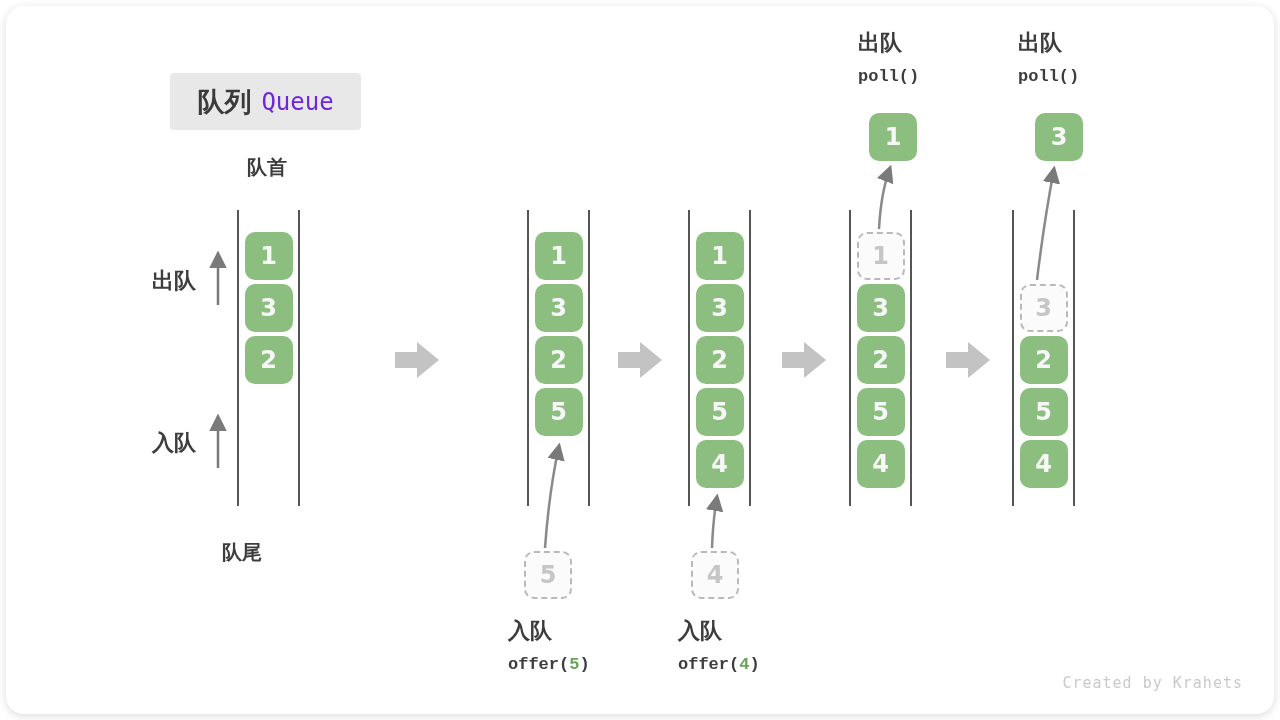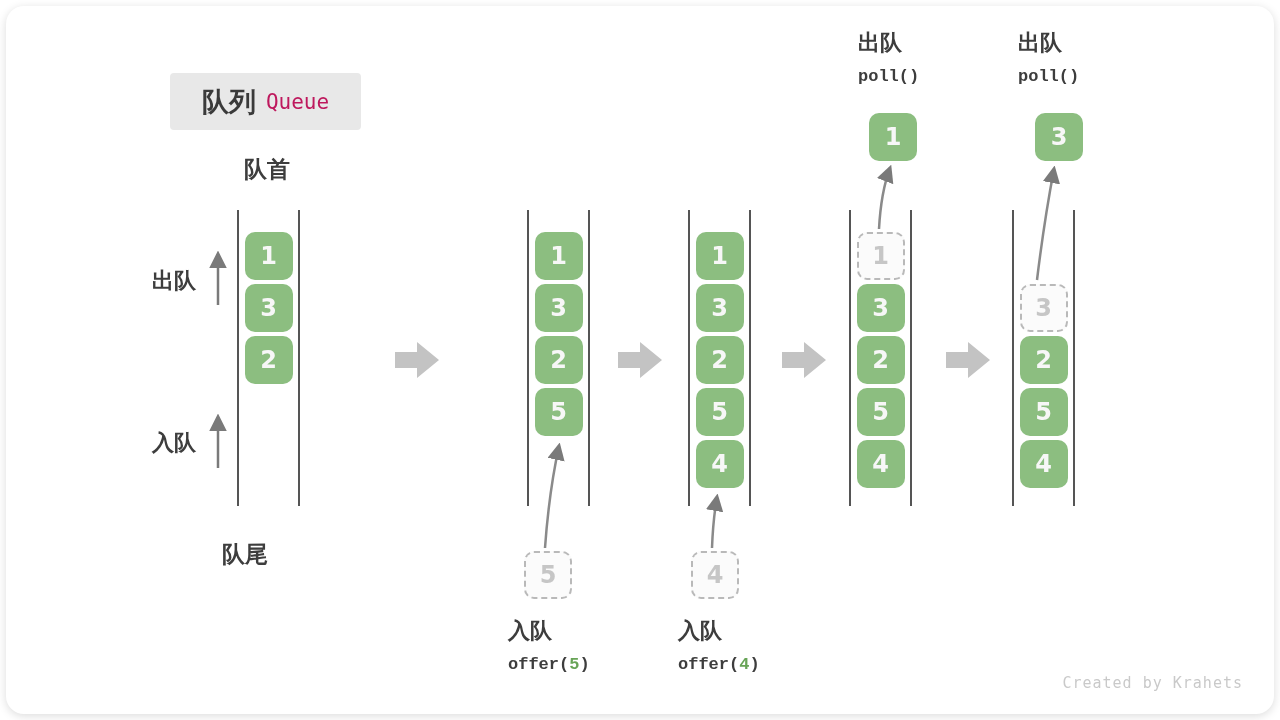--- a/index.html
+++ b/index.html
@@ -6,24 +6,24 @@
   .canvas{position:relative;width:1280px;height:720px;overflow:hidden;
           font-family:"Liberation Sans","DejaVu Sans",sans-serif;}
   .card{position:absolute;left:6px;top:6px;width:1268px;height:708px;
         background:#ffffff;border-radius:18px;box-shadow:0 2px 10px rgba(0,0,0,0.14);}
 
   
   .title-badge{position:absolute;left:170px;top:45px;width:191px;height:57px;
         background:#e8e8e8;border-radius:4px;display:flex;align-items:center;justify-content:center;
         gap:10px;color:#3a3a3a;margin-top:28px;}
   .title-zh{font-size:27px;font-weight:700;}
-  .title-en{font-size:21px;font-family:"DejaVu Sans Mono","Liberation Mono",monospace;color:#be185d;}
+  .title-en{font-size:24px;font-family:"DejaVu Sans Mono","Liberation Mono",monospace;color:#6d28d9;}
 
   
-  .cjk{position:absolute;color:#3d3d3d;font-weight:700;font-size:23px;}
+  .cjk{position:absolute;color:#3d3d3d;font-weight:700;font-size:20px;}
   .lbl-front{left:222px;top:154px;width:90px;text-align:center;}
   .lbl-rear{left:222px;top:539px;width:90px;text-align:left;}
   .lbl-deq-side{left:130px;top:266px;width:66px;text-align:right;font-size:22px;}
   .lbl-enq-side{left:130px;top:428px;width:66px;text-align:right;font-size:22px;}
 
   
   .queue-col{position:absolute;top:210px;height:296px;width:63px;
         border-left:2px solid #555;border-right:2px solid #555;box-sizing:border-box;
         display:flex;flex-direction:column;align-items:center;gap:4px;padding-top:22px;}
   .col-0{left:237px;} .col-1{left:527px;} .col-2{left:688px;} .col-3{left:849px;} .col-4{left:1012px;}

